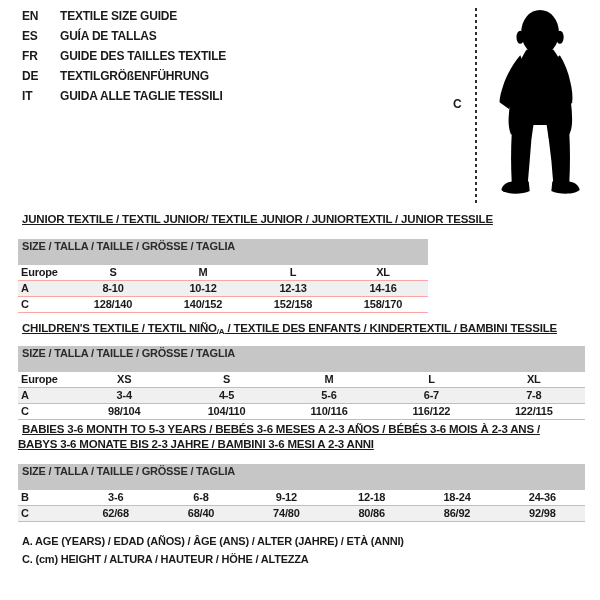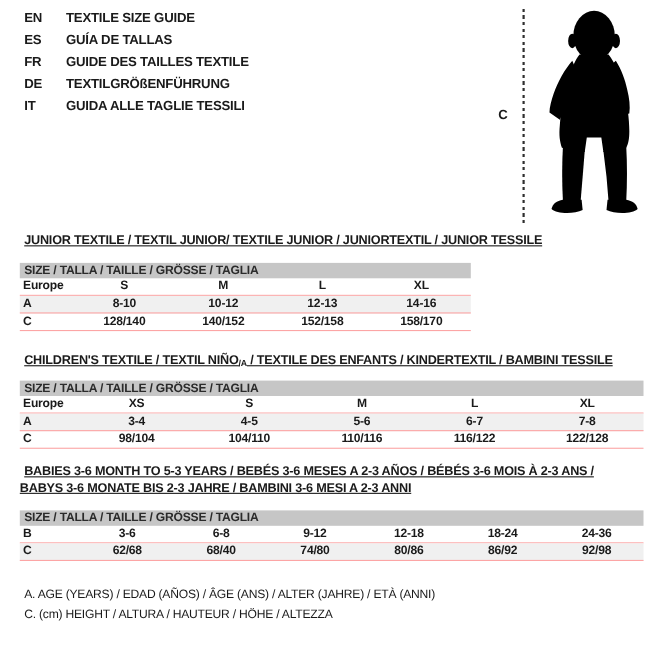--- a/index.html
+++ b/index.html
@@ -23,33 +23,33 @@
   .measure-line { left:475px; top:8px; width:2px; height:198px;
     background:repeating-linear-gradient(to bottom,#2f2f2f 0 3px,transparent 3px 6px); }
   .measure-label { left:453px; top:97px; font-size:12px; font-weight:700; }
   .baby-figure { left:487px; top:8px; width:108px; height:198px; }
 
   
   .section-title { font-size:11.5px; font-weight:700; white-space:nowrap;text-decoration:underline; }
   .title-sub { font-size:8px; vertical-align:-2px; }
 
   .sizetable { }
-  .size-bar { height:14px; line-height:14px; background:#c6c6c6; color:#2b2b2b;
+  .size-bar { height:26px; line-height:14px; background:#c6c6c6; color:#2b2b2b;
     font-size:11px; font-weight:700; padding-left:4px; }
   .trow { display:grid; height:16px; line-height:15px; font-size:11px; font-weight:700;
     border-bottom:1px solid #fca5a5; }
   .trow.alt { background:#f0f0f0; }
   .tcell { text-align:center; white-space:nowrap; }
   .tlabel { text-align:left; padding-left:3px; }
   .t1 { width:410px; } .t1 .trow { grid-template-columns:50px repeat(4,1fr); }
   .t2 { width:567px; } .t2 .trow { grid-template-columns:55px repeat(5,1fr); }
   .t3 { width:567px; } .t3 .trow { grid-template-columns:55px repeat(6,1fr); }
 
   
-  .footnotes { left:22px; top:533px; font-size:11px; font-weight:400; line-height:17.5px; white-space:nowrap; }
+  .footnotes { left:22px; top:533px; font-size:11px; font-weight:700; line-height:17.5px; white-space:nowrap; }
 </style>
 </head>
 <body>
 
 <div class="abs lang-list">
   <span class="lang-code">EN</span>
   <span class="lang-label">TEXTILE SIZE GUIDE</span>
   <span class="lang-code">ES</span>
   <span class="lang-label">GUÍA DE TALLAS</span>
   <span class="lang-code">FR</span>
@@ -123,21 +123,21 @@
     <span class="tcell">5-6</span>
     <span class="tcell">6-7</span>
     <span class="tcell">7-8</span>
   </div>
   <div class="trow">
     <span class="tcell tlabel">C</span>
     <span class="tcell">98/104</span>
     <span class="tcell">104/110</span>
     <span class="tcell">110/116</span>
     <span class="tcell">116/122</span>
-    <span class="tcell">122/128</span>
+    <span class="tcell">122/115</span>
   </div>
 </div>
 
 <div class="abs section-title" style="left:22px; top:423px;">BABIES 3-6 MONTH TO 5-3 YEARS / BEBÉS 3-6 MESES A 2-3 AÑOS / BÉBÉS 3-6 MOIS À 2-3 ANS /</div>
 <div class="abs section-title" style="left:18px; top:438px;">BABYS 3-6 MONATE BIS 2-3 JAHRE / BAMBINI 3-6 MESI A 2-3 ANNI</div>
 <div class="abs sizetable t3" style="left:18px; top:464px;">
   <div class="size-bar">SIZE / TALLA / TAILLE / GRÖSSE / TAGLIA</div>
   <div class="trow">
     <span class="tcell tlabel">B</span>
     <span class="tcell">3-6</span>

